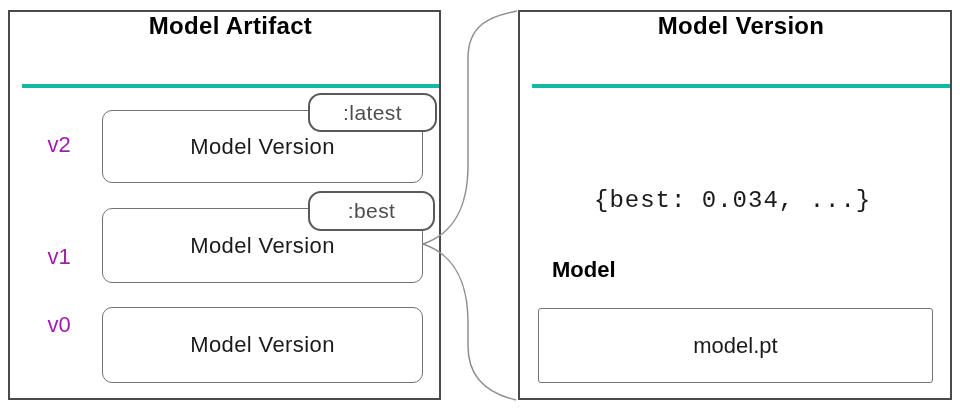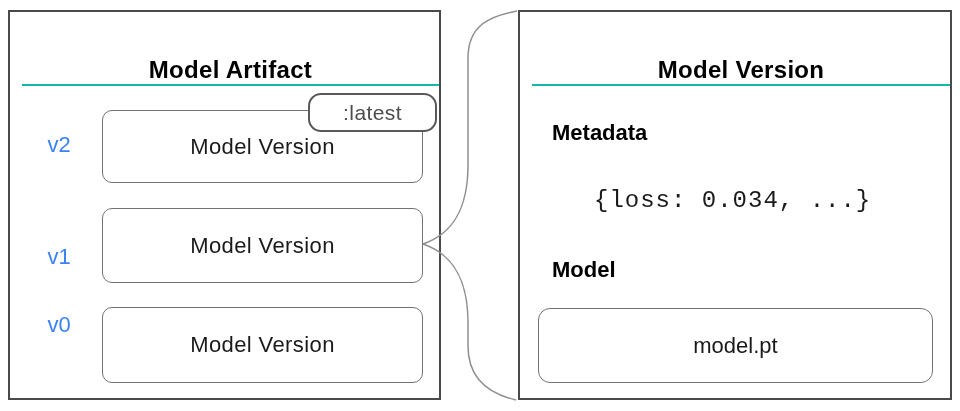--- a/index.html
+++ b/index.html
@@ -22,42 +22,42 @@
     box-sizing: border-box;
     z-index: 1;
   }
   .panel--artifact { left: 8px;   width: 433px; }
   .panel--detail   { left: 518px; width: 434px; }
 
   .panel__header {
     position: absolute;
     top: 0; left: 12px; right: 0;
     height: 72px;
-    border-bottom: 2px solid #14b8a6;
-    display: flex;
-    align-items: flex-end;
+    border-bottom: 4px solid #14b8a6;
+    display: flex;
+    align-items: flex-start;
     justify-content: center;
   }
   .panel__title {
     font-size: 24px;
     font-weight: bold;
     color: #000000;
     letter-spacing: 0.3px;
   }
 
   
   .version-label {
     position: absolute;
     left: 24px;
     width: 50px;
     height: 26px;
     line-height: 26px;
     text-align: center;
     font-size: 22px;
-    color: #3b82f6;
+    color: #a21caf;
   }
   .version-box {
     position: absolute;
     left: 92px;
     width: 321px;
     border: 1.5px solid #737373;
     border-radius: 10px;
     background: #ffffff;
     display: flex;
     align-items: center;
@@ -115,21 +115,21 @@
     color: #1a1a1a;
     white-space: pre;
   }
   .file-box {
     position: absolute;
     left: 18px;
     top: 296px;
     width: 395px;
     height: 75px;
     border: 1.5px solid #737373;
-    border-radius: 12px;
+    border-radius: 3px;
     background: #ffffff;
     display: flex;
     align-items: center;
     justify-content: center;
     font-size: 22px;
     color: #1a1a1a;
     box-sizing: border-box;
   }
 
   
@@ -162,34 +162,36 @@
       <span>Model Version</span>
     </div>
     <div class="version-tag tag--v2">
       <span>:latest</span>
     </div>
 
     <span class="version-label label--v1">v1</span>
     <div class="version-box box--v1">
       <span>Model Version</span>
     </div>
+    <div class="version-tag tag--v1">
+      <span>:best</span>
+    </div>
 
     <span class="version-label label--v0">v0</span>
     <div class="version-box box--v0">
       <span>Model Version</span>
     </div>
   </section>
 
   <section class="panel panel--detail">
     <header class="panel__header">
       <span class="panel__title">Model Version</span>
     </header>
 
-    <span class="section-heading heading--metadata">Metadata</span>
-    <span class="metadata-value">{loss: 0.034, ...}</span>
+    <span class="metadata-value">{best: 0.034, ...}</span>
 
     <span class="section-heading heading--files">Model</span>
     <div class="file-box">
       <span>model.pt</span>
     </div>
   </section>
 
   <svg class="connector-svg" viewBox="0 0 960 411" xmlns="http://www.w3.org/2000/svg">
     <path d="M 517 11 C 490 16 468 25 468 58 L 468 165 C 468 210 452 234 423 244"></path>
     <path d="M 423 244 C 452 254 468 278 468 323 L 468 346 C 468 379 490 394 516 400"></path>

